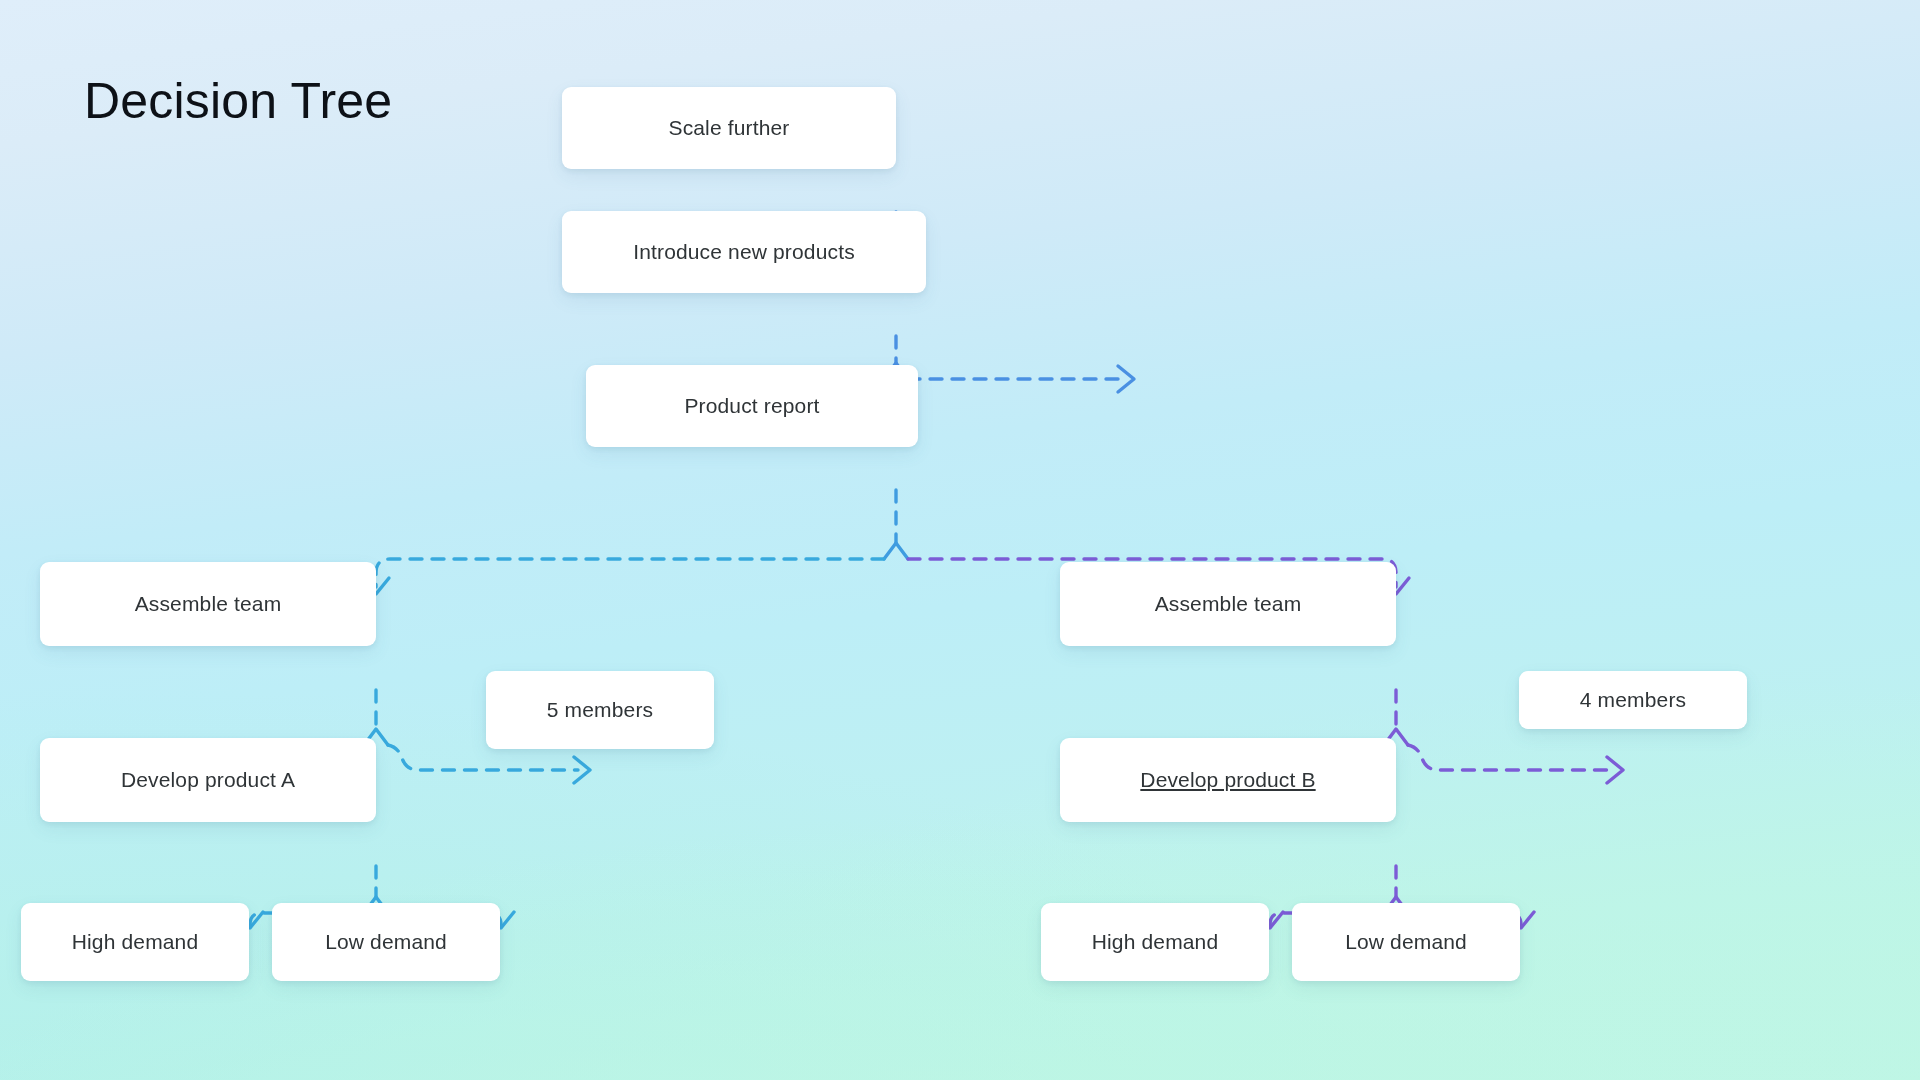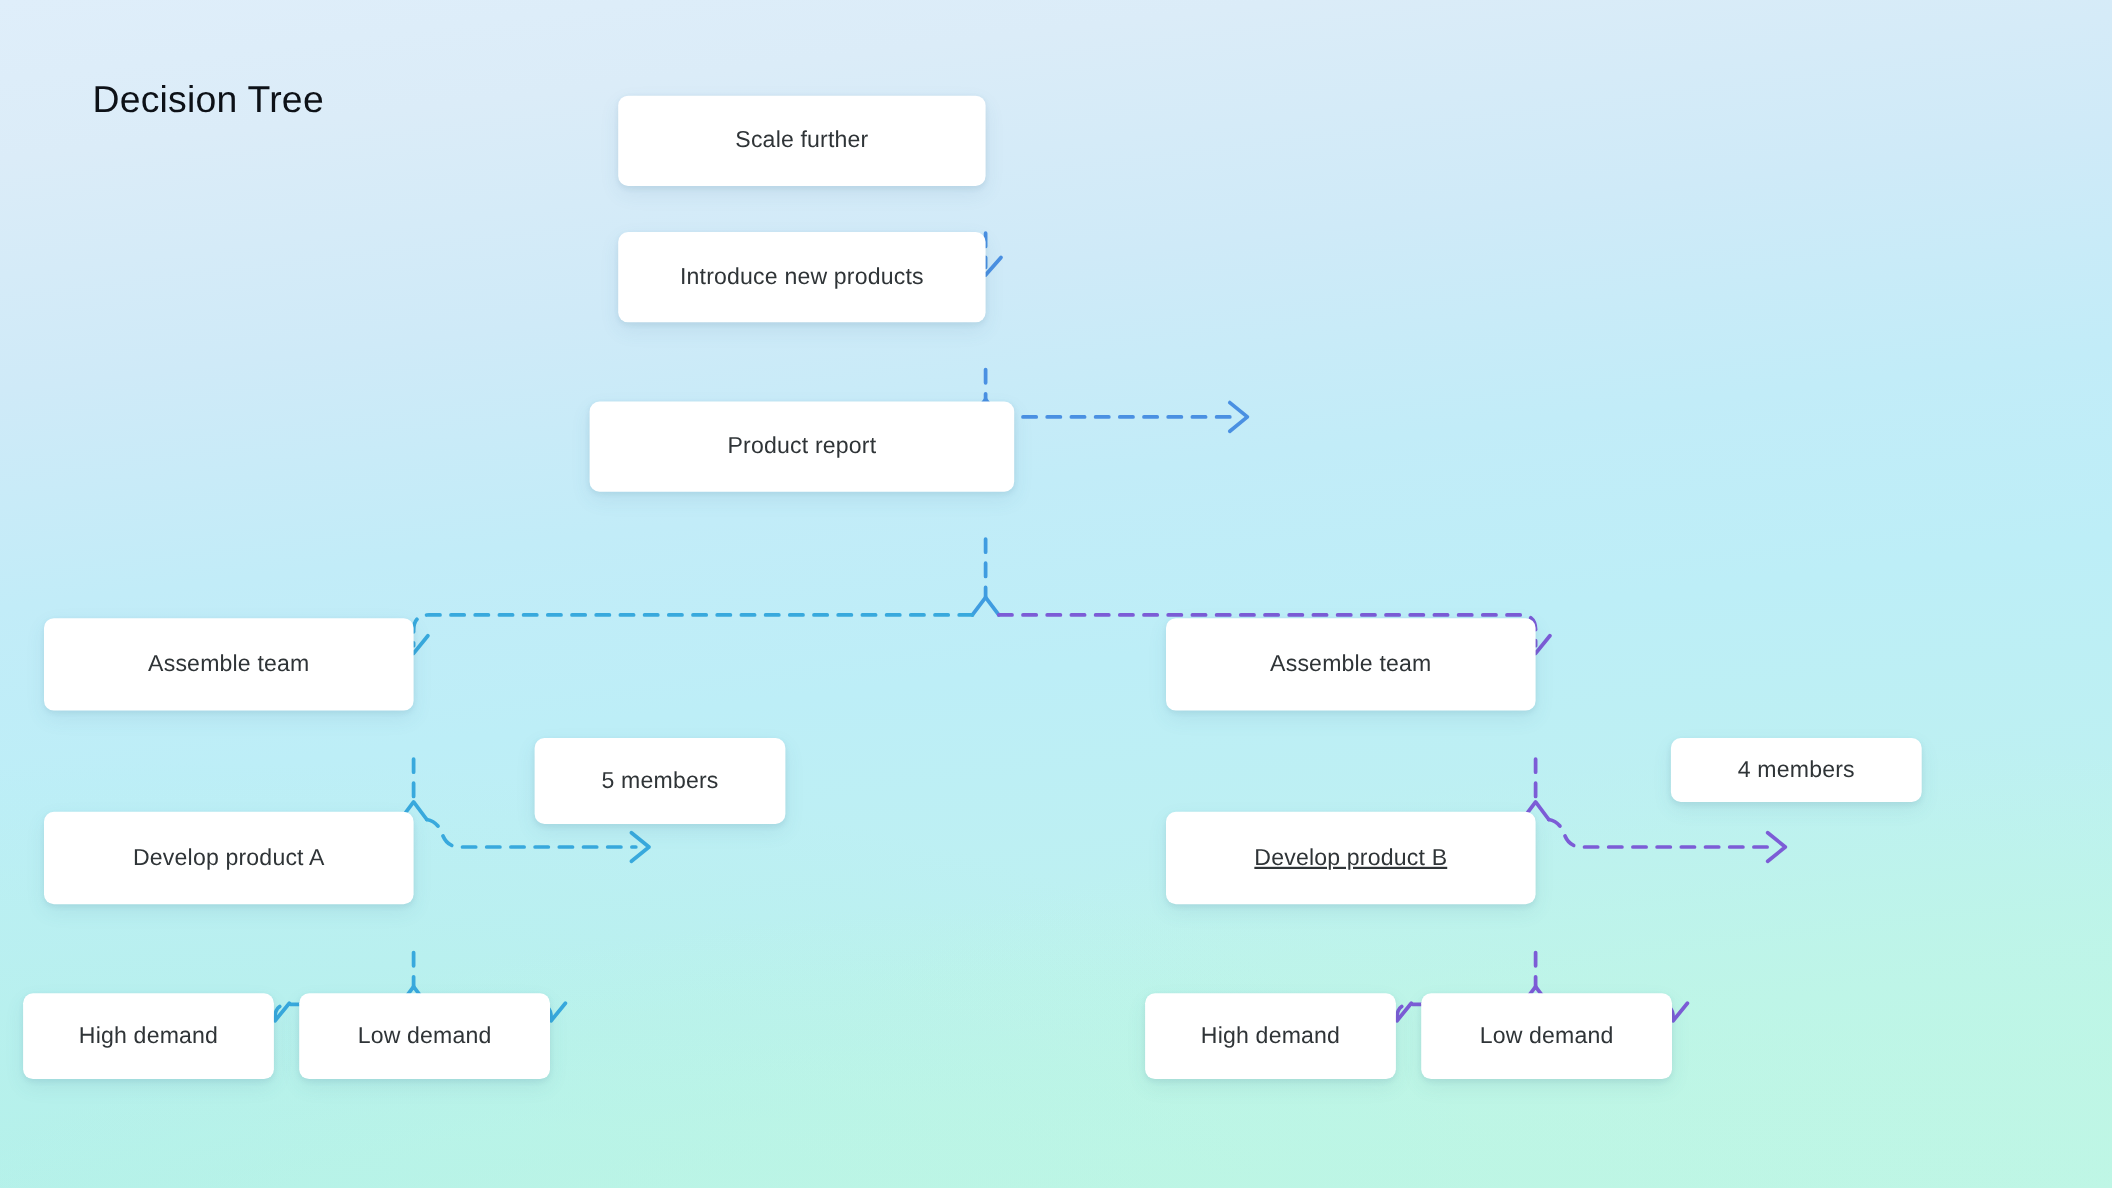--- a/index.html
+++ b/index.html
@@ -11,21 +11,21 @@
       radial-gradient(120% 95% at 50% 125%, #b6f6dd 0%, #bdf6e4 16%, rgba(190,246,232,0) 52%),
       radial-gradient(115% 80% at 10% 108%, #b2f0ea 0%, rgba(178,240,234,0) 55%),
       radial-gradient(115% 80% at 92% 106%, #bff6e6 0%, rgba(191,246,230,0) 55%),
       linear-gradient(173deg, #dfeefa 0%, #dbecf8 11%, #cfeaf8 27%, #c2ecf8 42%, #bdeef7 55%, #bdf0f2 70%, #bdf4e9 84%, #bcf6e1 100%);
   }
   #stage { position:relative; width:1920px; height:1080px; }
 
   
   .title {
     position:absolute; left:84px; top:72px;
-    font-size:34px; font-weight:300; letter-spacing:.2px;
+    font-size:50px; font-weight:300; letter-spacing:.2px;
     color:#0d1117; white-space:nowrap;
   }
 
   
   .node {
     position:absolute; background:#ffffff; border-radius:9px;
     display:flex; align-items:center; justify-content:center;
     color:#2f3437; font-size:21px; font-weight:400; letter-spacing:.15px;
     box-shadow:0 2px 5px rgba(58,110,140,.10), 0 7px 18px rgba(58,110,140,.09);
     text-align:center; white-space:nowrap; padding:0 14px;
@@ -110,22 +110,22 @@
       <path class="w" d="M1396,866 L1396,897" stroke="#7c5cd6"></path>
       <path class="hd" d="M1384,913 L1396,897 L1408,913" stroke="#7c5cd6"></path>
       <path class="w" d="M1384,913 L1282,913 Q1270,913 1270,925 L1270,924" stroke="#7c5cd6"></path>
       <path class="hd" d="M1257,912 L1270,928 L1283,912" stroke="#7c5cd6"></path>
       <path class="w" d="M1408,913 L1509,913 Q1521,913 1521,925 L1521,924" stroke="#7c5cd6"></path>
       <path class="hd" d="M1508,912 L1521,928 L1534,912" stroke="#7c5cd6"></path>
     </g>
   </svg>
 
   <div class="node" id="n-scale-further" style="width: 334px; height: 82px; left: 562px; top: 87px;">Scale further</div>
-  <div class="node" id="n-introduce-products" style="width: 334px; height: 82px; left: 562px; top: 211px;">Introduce new products</div>
-  <div class="node" id="n-product-report" style="width: 386px; height: 82px; left: 536px; top: 365px;">Product report</div>
+  <div class="node" id="n-introduce-products" style="width: 364px; height: 82px; left: 562px; top: 211px;">Introduce new products</div>
+  <div class="node" id="n-product-report" style="width: 332px; height: 82px; left: 586px; top: 365px;">Product report</div>
   <div class="node" id="n-assemble-left" style="width: 336px; height: 84px; left: 40px; top: 562px;">Assemble team</div>
   <div class="node" id="n-assemble-right" style="width: 336px; height: 84px; left: 1060px; top: 562px;">Assemble team</div>
   <div class="node" id="n-members-left" style="width: 228px; height: 78px; left: 486px; top: 671px;">5 members</div>
   <div class="node" id="n-members-right" style="width: 228px; height: 58px; left: 1519px; top: 671px;">4 members</div>
   <div class="node" id="n-develop-a" style="width: 336px; height: 84px; left: 40px; top: 738px;">Develop product A</div>
   <div class="node" id="n-develop-b" style="width: 336px; height: 84px; left: 1060px; top: 738px; text-decoration: underline;">Develop product B</div>
   <div class="node" id="n-high-left" style="width: 228px; height: 78px; left: 21px; top: 903px;">High demand</div>
   <div class="node" id="n-low-left" style="width: 228px; height: 78px; left: 272px; top: 903px;">Low demand</div>
   <div class="node" id="n-high-right" style="width: 228px; height: 78px; left: 1041px; top: 903px;">High demand</div>
   <div class="node" id="n-low-right" style="width: 228px; height: 78px; left: 1292px; top: 903px;">Low demand</div>

